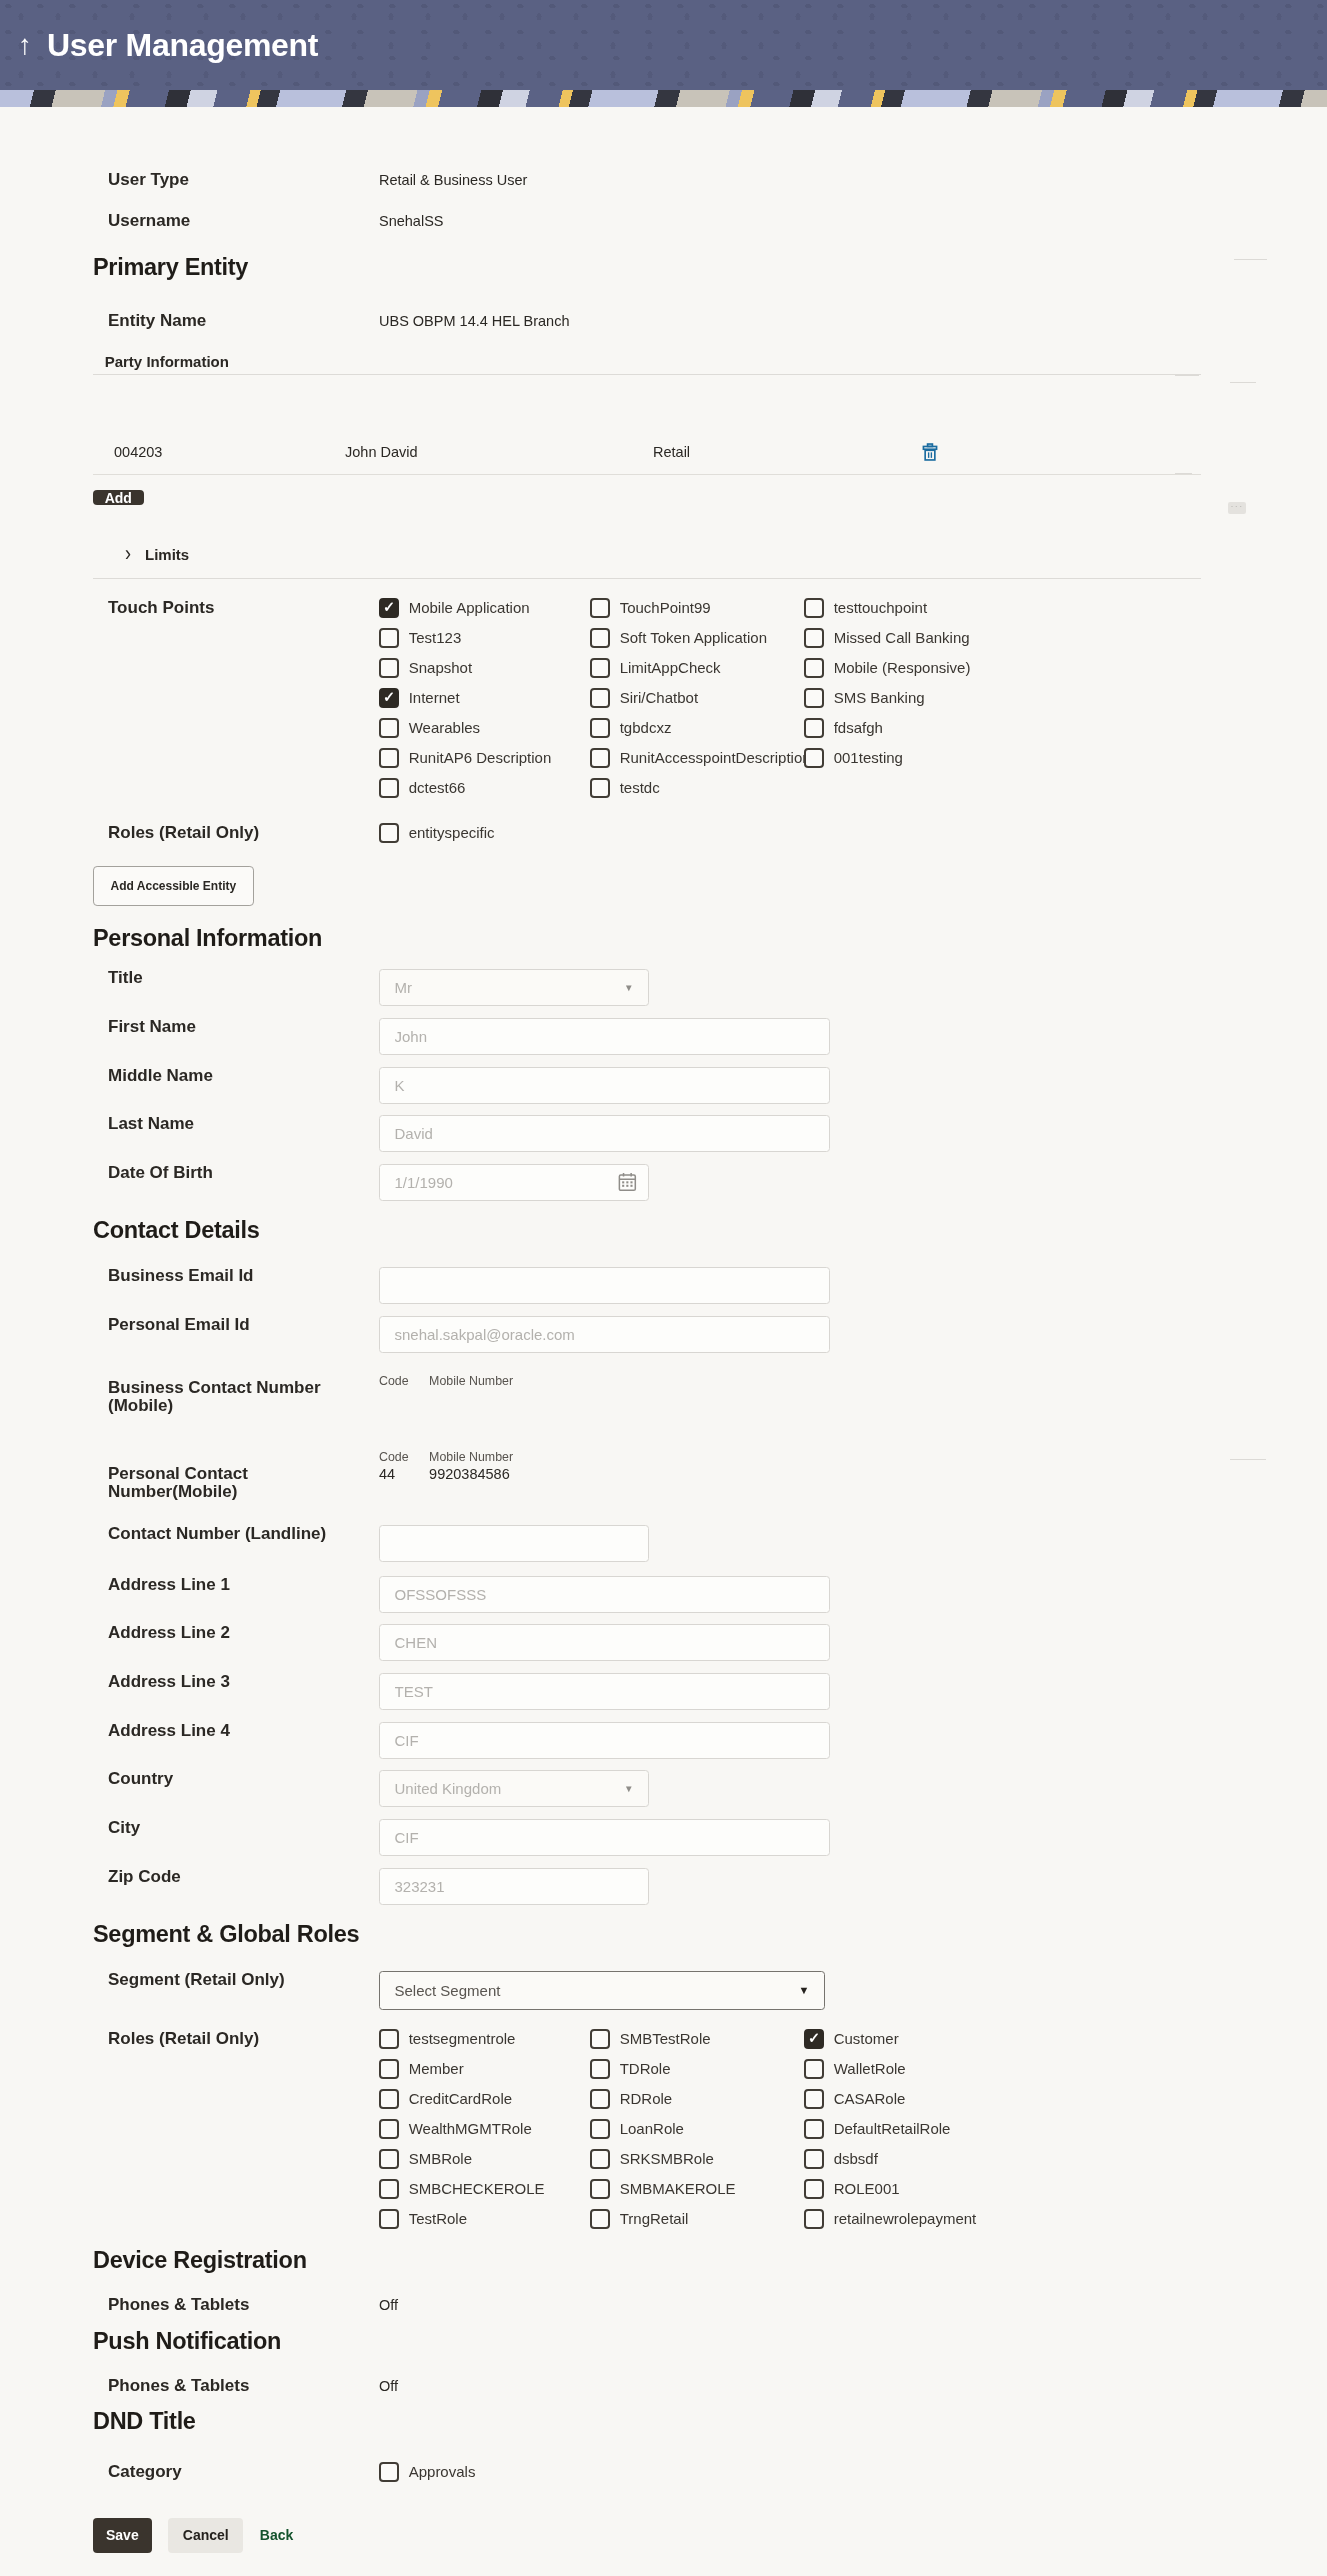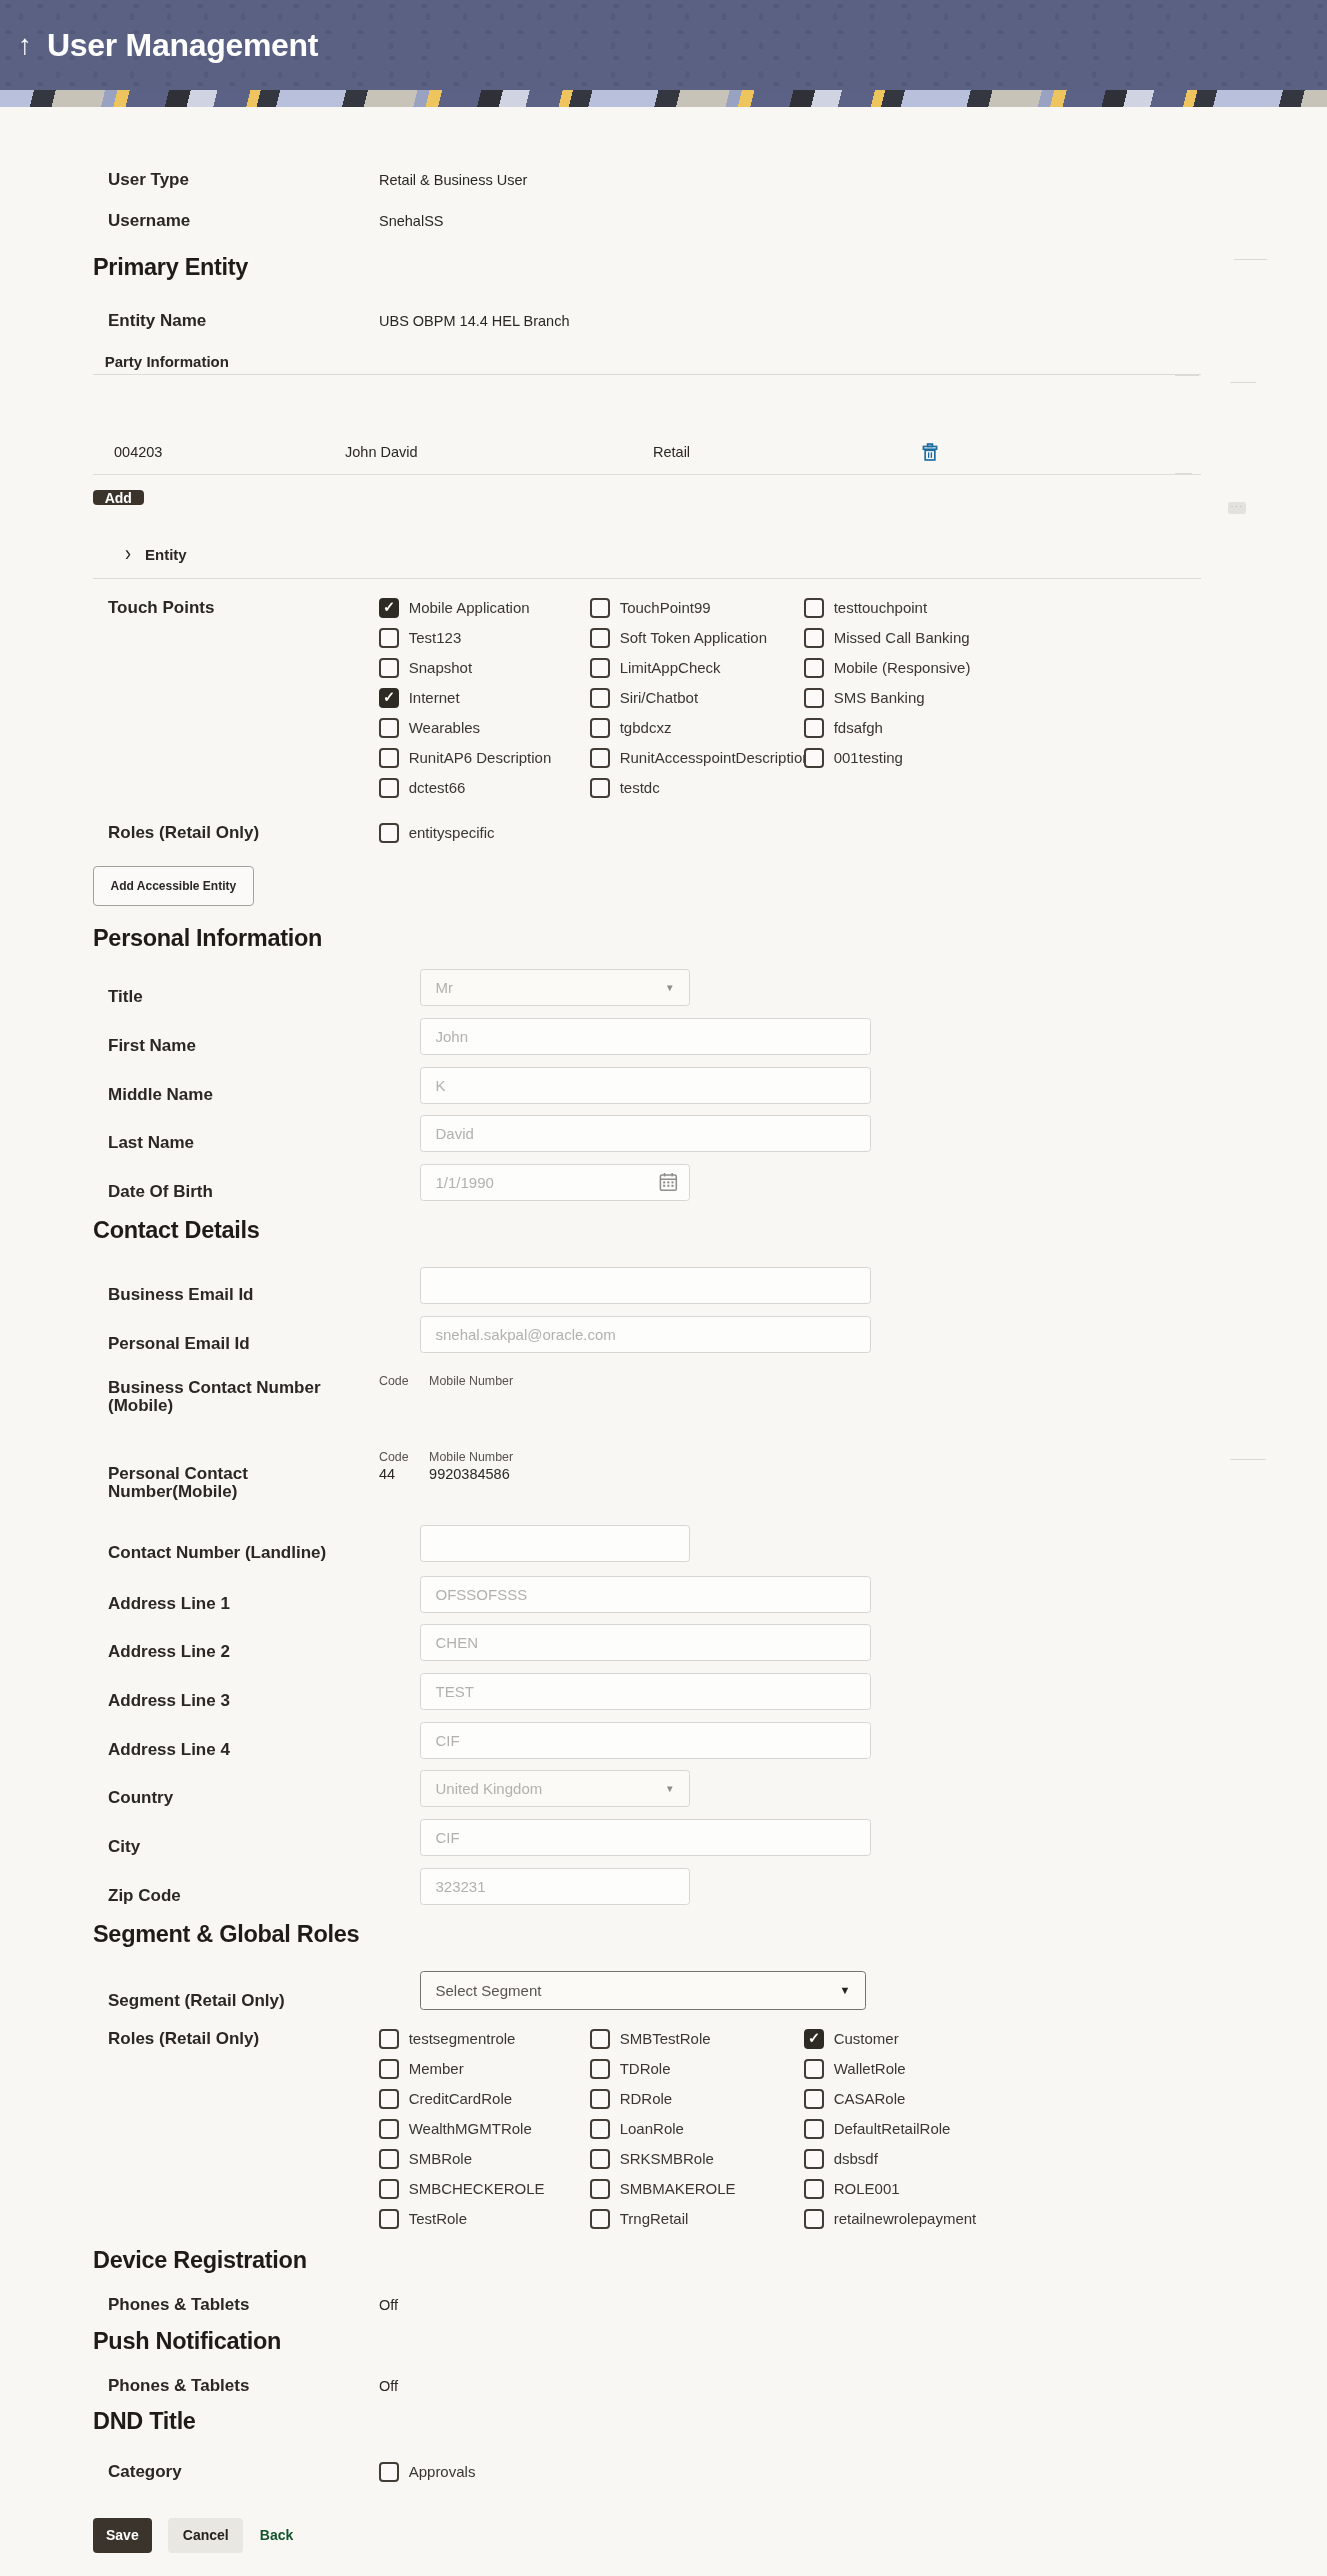--- a/index.html
+++ b/index.html
@@ -52,21 +52,21 @@
   
   .cbgrid { display:grid; grid-template-columns:211px 214px auto; flex:1; }
   .cbitem { height:30px; display:flex; align-items:center; gap:9.7px; cursor:pointer; }
   .cb { width:20px; height:20px; border:2.1px solid #413c35; border-radius:4.1px; background:#fbfaf8; flex:none; position:relative; }
   .cb.checked { background:#2e2a24; border-color:#2e2a24; }
   .cb.checked::after { content:"✓"; position:absolute; left:50%; top:50%; transform:translate(-50%,-54%);
                        color:#fff; font-size:14.5px; font-weight:700; }
   .cblabel { font-size:15px; color:#3a3631; }
 
   
-  .frow { display:flex; align-items:flex-end; margin-bottom:11.7px;gap:41px; }
+  .frow { display:flex; align-items:flex-start; margin-bottom:11.7px; }
   .inp, .select { height:37px; border:0.7px solid #d8d6d2; border-radius:3.5px; background:#fdfdfb;
     font-family:inherit; font-size:15px; color:#b3b1ad; padding:0 14.5px; display:flex; align-items:center; }
   input.inp { display:inline-block; line-height:36px; }
   .wide { width:451px; } .narrow { width:270px; }
   .select { background:#fbfaf7; justify-content:space-between; cursor:pointer; }
   .arr { font-size:9.7px; color:#8f8d89; }
   .select.active { width:446px; height:39px; border-color:#76736e; color:#595550; }
   .select.active .arr { color:#25221e; font-size:11px; }
   .withicon { position:relative; cursor:text; }
   .withicon svg { position:absolute; right:11px; top:50%; transform:translateY(-50%); }
@@ -124,21 +124,21 @@
         <line x1="9.5" y1="13.5" x2="9.5" y2="21.5" stroke="#1b6ca0" stroke-width="2"></line>
         <line x1="13.5" y1="13.5" x2="13.5" y2="21.5" stroke="#1b6ca0" stroke-width="2"></line>
       </svg>
     </button>
   </div>
 
   <button class="btn primary" style="margin-top:15px">Add</button>
 
   <div class="limits">
     <span class="chev">›</span>
-    <span class="txt">Entity</span>
+    <span class="txt">Limits</span>
   </div>
   <hr class="rule" style="margin-top:12.4px">
 
   <div class="kv" style="margin-top:14px; margin-bottom:0">
     <span class="lbl" style="line-height:30px">Touch Points</span>
     <div class="cbgrid">
         <div class="cbitem">
           <span class="cb checked"></span>
           <span class="cblabel">Mobile Application</span>
         </div>

